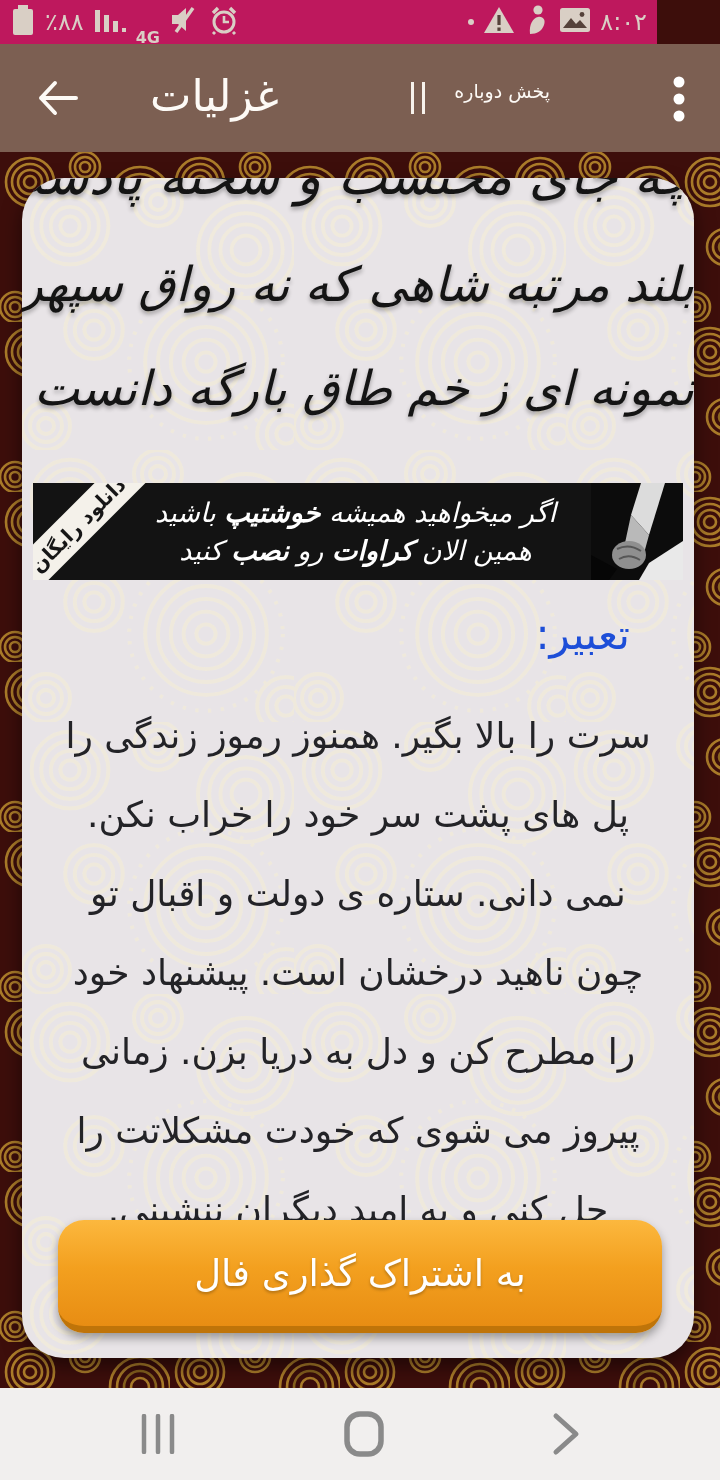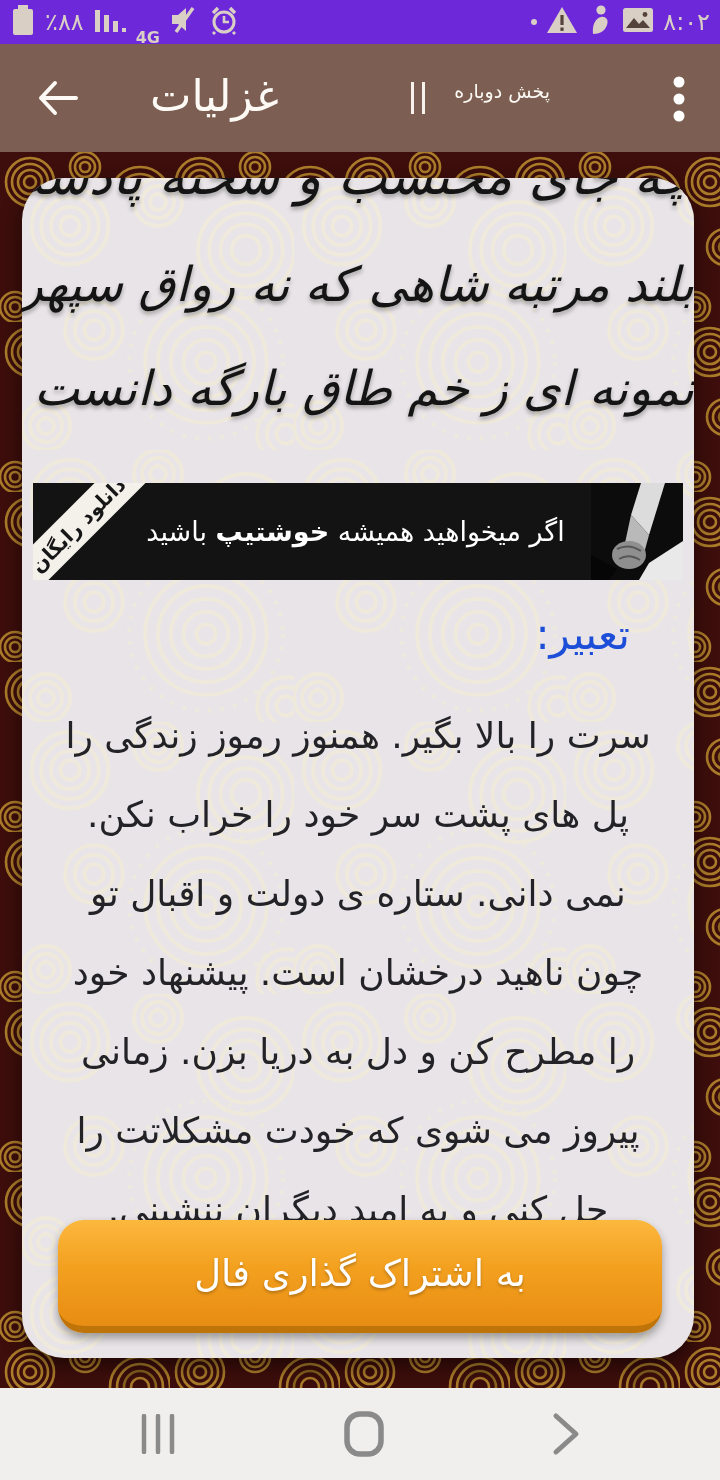--- a/index.html
+++ b/index.html
@@ -1,20 +1,20 @@
 <!DOCTYPE html>
 <html><head>
 <meta charset="utf-8">
 <style>
   html,body{margin:0;padding:0;background:#222;}
   .phone{position:relative;width:720px;height:1480px;overflow:hidden;background:#3d0e0b;
          font-family:"DejaVu Sans",sans-serif;}
 
   
-  .status-bar{position:absolute;top:0;left:0;width:720px;height:44px;background:#6d28d9;
+  .status-bar{position:absolute;top:0;left:0;width:657px;height:44px;background:#be185d;
               color:#d9cfc5;display:flex;align-items:center;justify-content:space-between;
               padding:0 10px;box-sizing:border-box;z-index:30;}
   .sb-group{display:flex;align-items:center;gap:9px;}
   .sb-text{font-size:24px;line-height:44px;color:#d9cfc5;}
   .fourg{display:flex;flex-direction:column;align-items:center;line-height:1;}
   .fourg .fg{font-size:16px;font-weight:bold;margin-top:42px;}
   .fourg .arr{font-size:12px;margin-top:-1px;letter-spacing:-2px;}
   .sb-dot{width:6px;height:6px;border-radius:50%;background:#d9cfc5;}
 
   
@@ -40,21 +40,21 @@
   .poem-clip{position:absolute;top:0;left:0;width:672px;height:46px;overflow:hidden;}
   .poem-clip .poem{position:static;display:block;margin-top:-32px;font-size:52px;}
   .poem-l1{top:78px;}
   .poem-l2{top:182px;}
 
   
   .ad-banner{position:absolute;top:305px;left:11px;width:650px;height:97px;background:#131313;
              overflow:hidden;cursor:pointer;}
   .ad-text{position:absolute;left:95px;right:100px;top:0;height:97px;display:flex;
            flex-direction:column;align-items:center;justify-content:center;gap:7px;
-           direction:rtl;color:#fff;font-size:27px;white-space:nowrap;}
+           direction:rtl;color:#fff;font-size:27px;white-space:nowrap;font-style:italic;}
   .ad-text b{font-weight:bold;}
   .ad-ribbon{position:absolute;left:-40px;top:24px;width:170px;height:36px;background:#f4f1ea;
              transform:rotate(-45deg);display:flex;align-items:center;justify-content:center;
              color:#161616;font-size:20px;font-weight:bold;direction:rtl;}
   .ad-photo{position:absolute;right:0;top:0;}
 
   
   .tabir-heading{position:absolute;top:432px;right:64px;font-size:42px;color:#1d4ed8;direction:rtl;}
   .tabir-text{position:absolute;top:518px;left:20px;width:632px;text-align:center;direction:rtl;
               font-size:36px;line-height:79px;color:#232327;}
@@ -240,20 +240,21 @@
 
       <div class="poem-clip">
         <span class="poem">چه جای محتسب و شحنه پادشه دانست</span>
       </div>
       <div class="poem poem-l1">بلند مرتبه شاهی که نه رواق سپهر</div>
       <div class="poem poem-l2">نمونه ای ز خم طاق بارگه دانست</div>
 
       <div class="ad-banner">
         <div class="ad-text">
           <div><span>اگر میخواهید همیشه </span><b>خوشتیپ</b><span> باشید</span></div>
+          <div><span>همین الان </span><b>کراوات</b><span> رو </span><b>نصب</b><span> کنید</span></div>
         </div>
         <span class="ad-photo">
           <svg width="92" height="97" viewBox="0 0 92 97">
               <rect width="92" height="97" fill="#0c0c0c"></rect>
               <polygon points="50,0 74,0 58,52 40,32" fill="#dcdcdc"></polygon>
               <polygon points="58,52 40,32 34,60 52,74" fill="#b9b9b9"></polygon>
               <ellipse cx="38" cy="72" rx="17" ry="14" fill="#8f8f8f"></ellipse>
               <path d="M26 66 Q38 60 50 68 M28 76 Q38 70 49 77" stroke="#565656" stroke-width="2" fill="none"></path>
               <polygon points="58,80 92,58 92,97 48,97" fill="#e9e9e9"></polygon>
               <polygon points="0,72 26,86 18,97 0,97" fill="#060606"></polygon>

